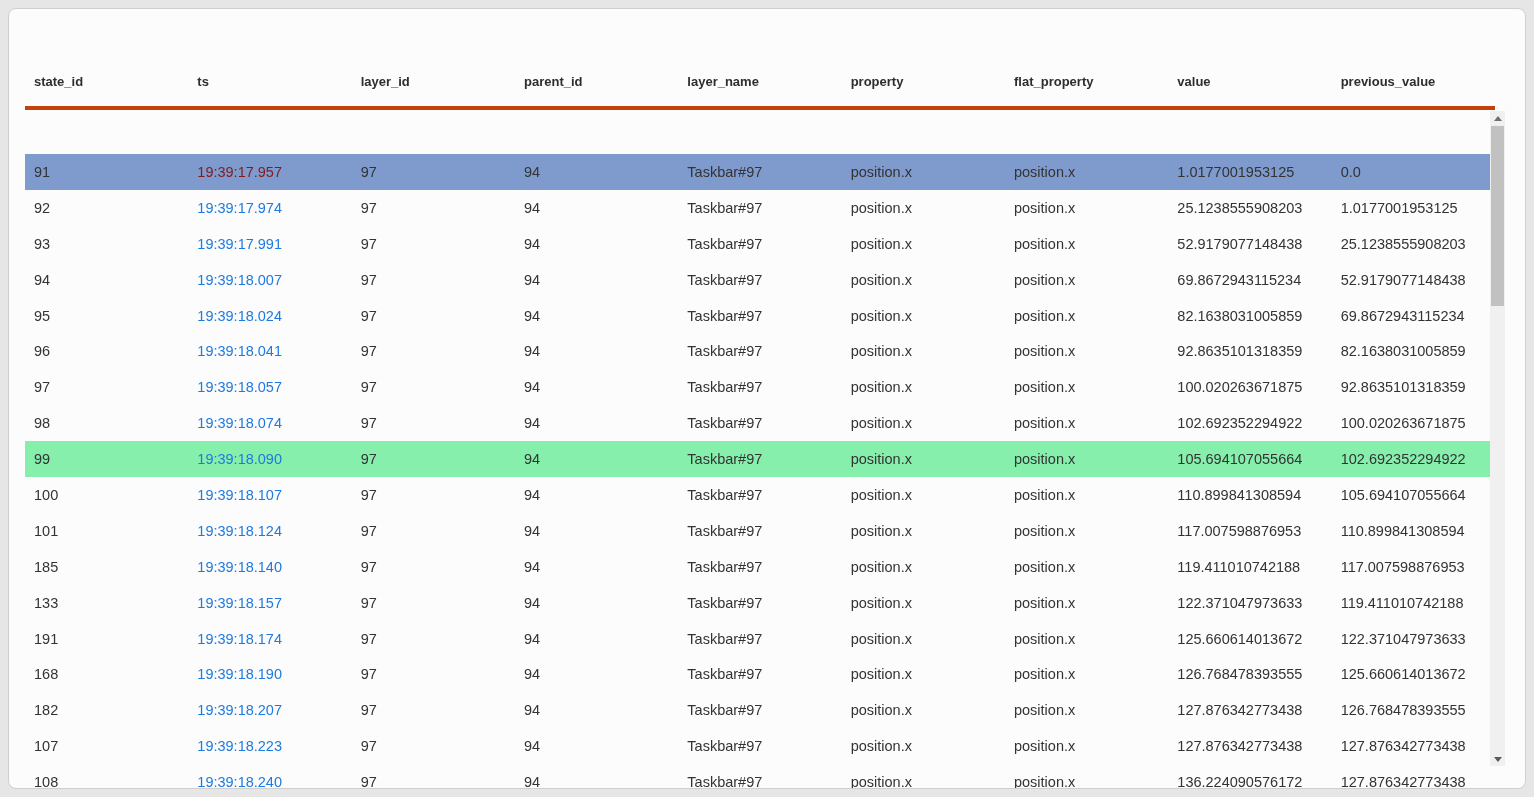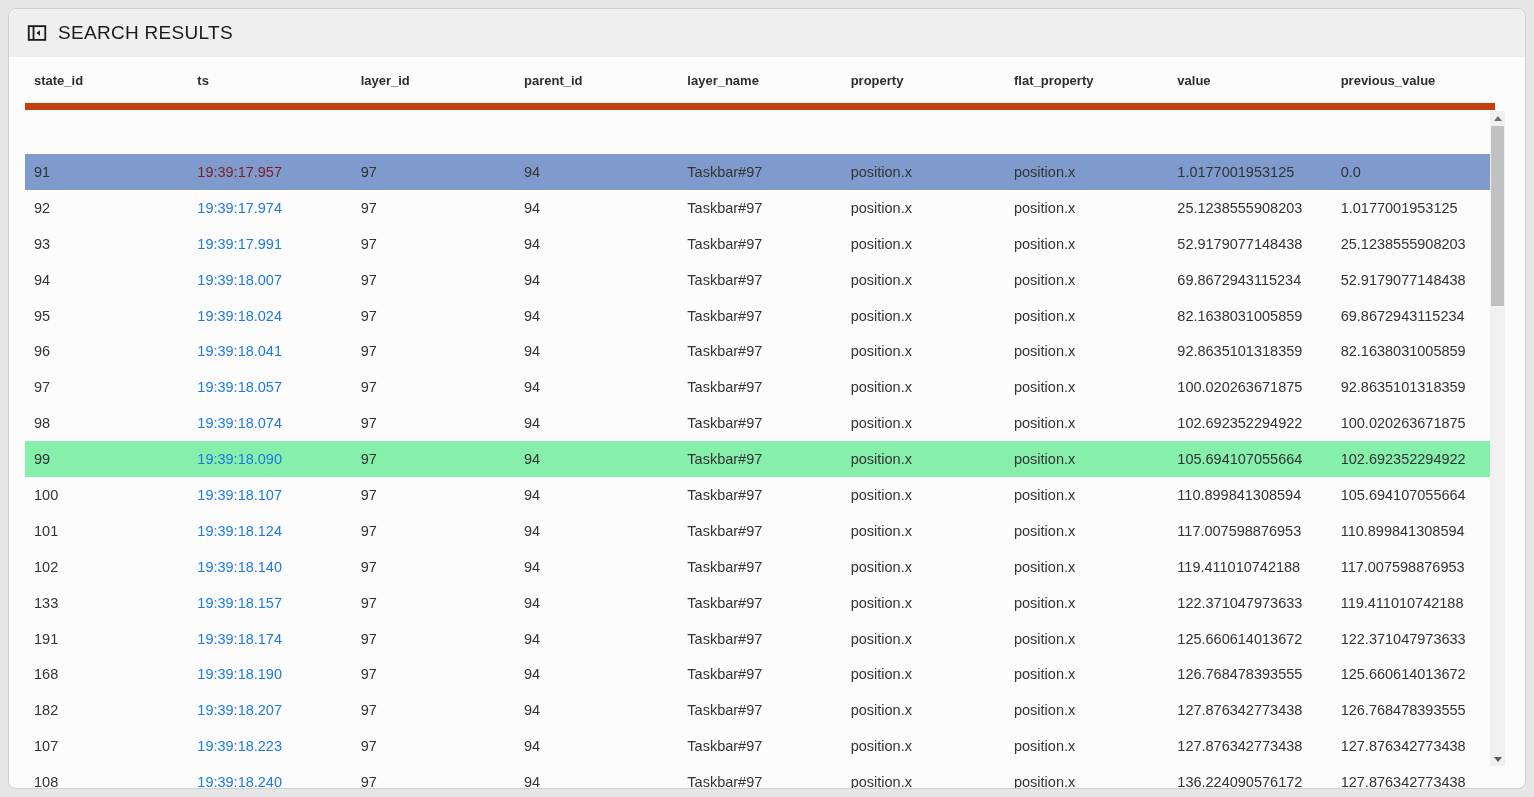--- a/index.html
+++ b/index.html
@@ -36,21 +36,21 @@
   .table {
     position: absolute;
     left: 16px; top: 48px;
     width: 1470px;
   }
   .thead {
     display: grid;
     grid-template-columns: repeat(9, 1fr);
     height: 53px;
     align-items: center;
-    border-bottom: 7px solid #c2410c;
+    border-bottom: 4px solid #c2410c;
   }
   .th {
     font-size: 13px;
     font-weight: bold;
     color: #2e2e2e;
     padding-left: 9px;
     white-space: nowrap;
   }
   .tbody { display: block; }
   .tr {
@@ -105,30 +105,20 @@
     background: #c1c1c1;
     cursor: pointer;
   }
 </style>
 </head>
 <body>
 
 <div class="page">
   <div class="panel">
 
-    <div class="panel-header">
-      <span class="hicon">
-        <svg viewBox="0 0 24 24" width="22" height="22">
-          <rect x="3" y="4.5" width="18" height="15" fill="none" stroke="currentColor" stroke-width="2"></rect>
-          <line x1="8.2" y1="4.5" x2="8.2" y2="19.5" stroke="currentColor" stroke-width="2"></line>
-          <path d="M15.2 9 L11.4 12 L15.2 15 Z" fill="currentColor"></path>
-        </svg>
-      </span>
-      <span class="panel-title">SEARCH RESULTS</span>
-    </div>
 
     <div class="table">
       <div class="thead" id="thead">
           <div class="th">state_id</div>
           <div class="th">ts</div>
           <div class="th">layer_id</div>
           <div class="th">parent_id</div>
           <div class="th">layer_name</div>
           <div class="th">property</div>
           <div class="th">flat_property</div>
@@ -251,21 +241,21 @@
             <div class="td col-ts"><span class="ts-link">19:39:18.124</span></div>
             <div class="td col-layer_id">97</div>
             <div class="td col-parent_id">94</div>
             <div class="td col-layer_name">Taskbar#97</div>
             <div class="td col-property">position.x</div>
             <div class="td col-flat_property">position.x</div>
             <div class="td col-value">117.007598876953</div>
             <div class="td col-previous_value">110.899841308594</div>
           </div>
           <div class="tr">
-            <div class="td col-state_id">102</div>
+            <div class="td col-state_id">185</div>
             <div class="td col-ts"><span class="ts-link">19:39:18.140</span></div>
             <div class="td col-layer_id">97</div>
             <div class="td col-parent_id">94</div>
             <div class="td col-layer_name">Taskbar#97</div>
             <div class="td col-property">position.x</div>
             <div class="td col-flat_property">position.x</div>
             <div class="td col-value">119.411010742188</div>
             <div class="td col-previous_value">117.007598876953</div>
           </div>
           <div class="tr">

